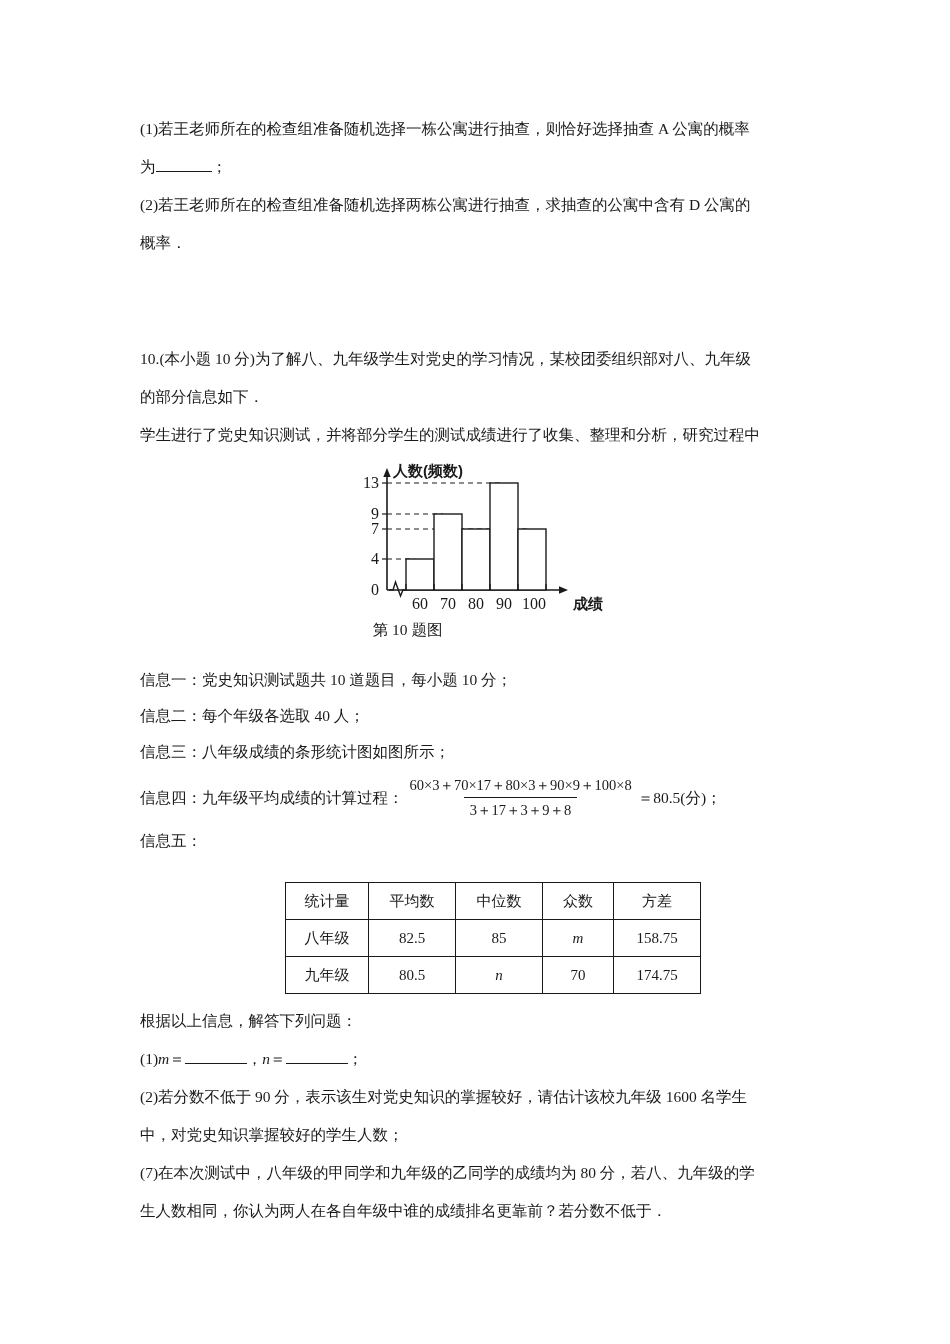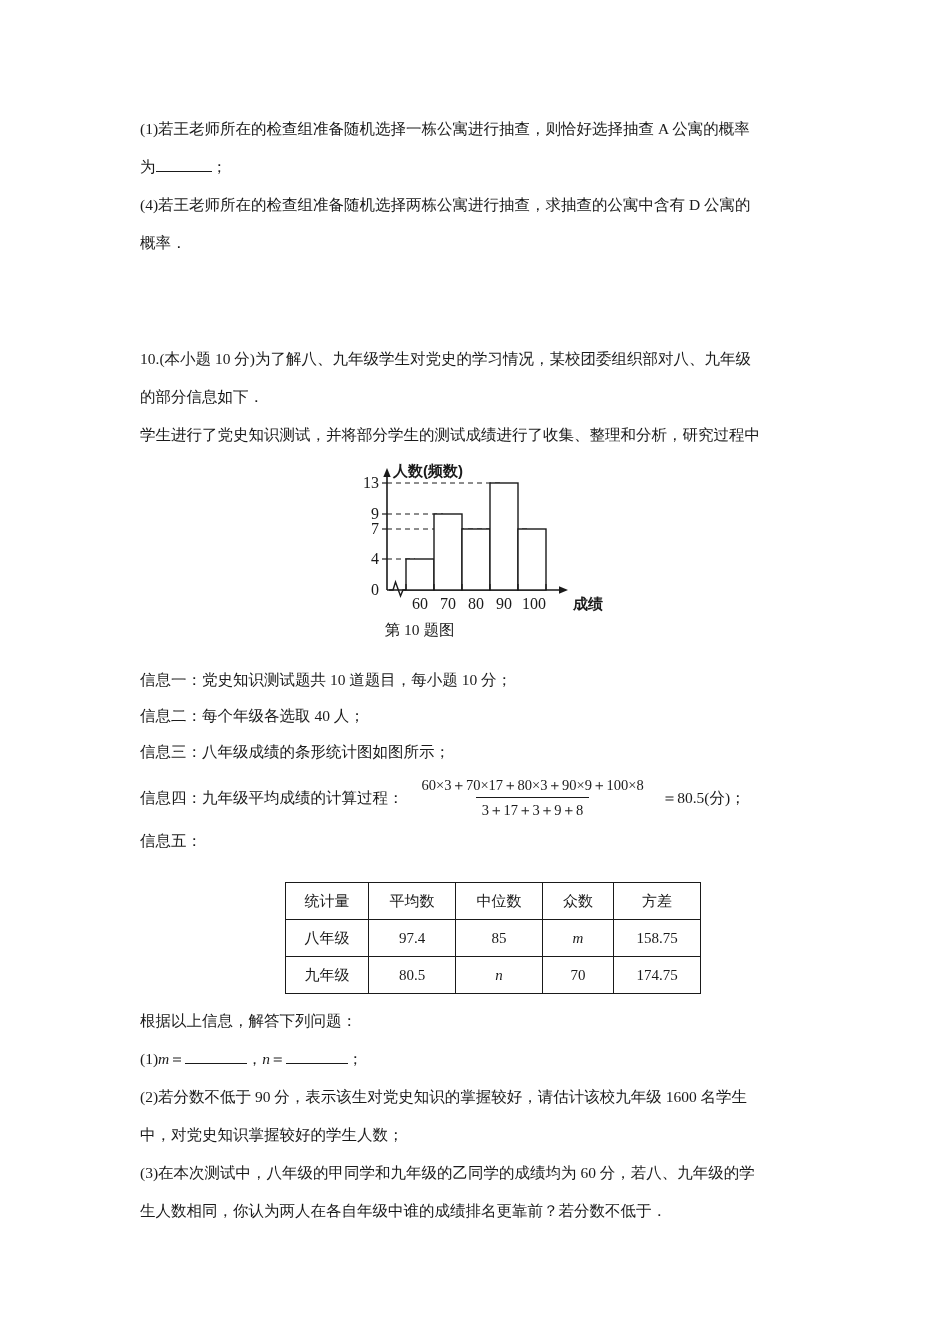--- a/index.html
+++ b/index.html
@@ -61,21 +61,21 @@
   }
   .chart-box {
     position: absolute;
     left: 215px;
     top: 0;
     width: 270px;
     height: 150px;
   }
   .fig-caption {
     position: absolute;
-    left: 12px;
+    left: 0;
     top: 158px;
     width: 680px;
     text-align: center;
     font-size: 15.5px;
   }
   .fig-caption .capinner {
     display: inline-block;
     margin-left: -145px;
   }
 
@@ -92,21 +92,21 @@
     align-items: center;
     font-size: 15.5px;
     line-height: 22px;
     margin-top: 4px;
     margin-bottom: 2px;
   }
   .frac {
     display: inline-flex;
     flex-direction: column;
     align-items: center;
-    margin: 0 12px;
+    margin: 0 0;
     vertical-align: middle;
   }
   .frac .numer {
     padding: 0 6px 1px 6px;
     font-size: 14.5px;
     white-space: nowrap;
   }
   .frac .denom {
     border-top: 1px solid #1a1a1a;
     padding: 1px 6px 0 6px;
@@ -138,21 +138,21 @@
 </style>
 </head>
 <body>
 
 <div class="page">
   <div class="content">
 
     <div>
       <p class="para">(1)若王老师所在的检查组准备随机选择一栋公寓进行抽查，则恰好选择抽查 A 公寓的概率</p>
       <p class="para"><span>为</span><span class="blank blank-sm"></span><span>；</span></p>
-      <p class="para">(4)若王老师所在的检查组准备随机选择两栋公寓进行抽查，求抽查的公寓中含有 D 公寓的</p>
+      <p class="para">(2)若王老师所在的检查组准备随机选择两栋公寓进行抽查，求抽查的公寓中含有 D 公寓的</p>
       <p class="para">概率．</p>
     </div>
 
     <div style="height:78px"></div>
 
     <div class="q10">
       <p class="para"><span class="num">10.</span><span class="num">(本小题 10 分)</span><span>为了解八、九年级学生对党史的学习情况，某校团委组织部对八、九年级</span></p>
       <p class="para">的部分信息如下．</p>
       <p class="para">学生进行了党史知识测试，并将部分学生的测试成绩进行了收集、整理和分析，研究过程中</p>
 
@@ -231,38 +231,38 @@
           <tbody>
             <tr>
               <td class="c0">统计量</td>
               <td class="c1">平均数</td>
               <td class="c2">中位数</td>
               <td class="c3">众数</td>
               <td class="c4">方差</td>
             </tr>
             <tr>
               <td class="c0">八年级</td>
-              <td class="c1">97.4</td>
+              <td class="c1">82.5</td>
               <td class="c2">85</td>
               <td class="c3"><em class="mvar">m</em></td>
               <td class="c4">158.75</td>
             </tr>
             <tr>
               <td class="c0">九年级</td>
               <td class="c1">80.5</td>
               <td class="c2"><em class="mvar">n</em></td>
               <td class="c3">70</td>
               <td class="c4">174.75</td>
             </tr>
           </tbody>
         </table>
       </div>
 
       <p class="para">根据以上信息，解答下列问题：</p>
       <p class="para"><span>(1)</span><em class="mvar">m</em><span>＝</span><span class="blank blank-md"></span><span>，</span><em class="mvar">n</em><span>＝</span><span class="blank blank-md"></span><span>；</span></p>
       <p class="para">(2)若分数不低于 90 分，表示该生对党史知识的掌握较好，请估计该校九年级 1600 名学生</p>
       <p class="para">中，对党史知识掌握较好的学生人数；</p>
-      <p class="para">(3)在本次测试中，八年级的甲同学和九年级的乙同学的成绩均为 60 分，若八、九年级的学</p>
+      <p class="para">(7)在本次测试中，八年级的甲同学和九年级的乙同学的成绩均为 80 分，若八、九年级的学</p>
       <p class="para">生人数相同，你认为两人在各自年级中谁的成绩排名更靠前？若分数不低于．</p>
     </div>
 
   </div>
 </div>
 
 </body></html>

